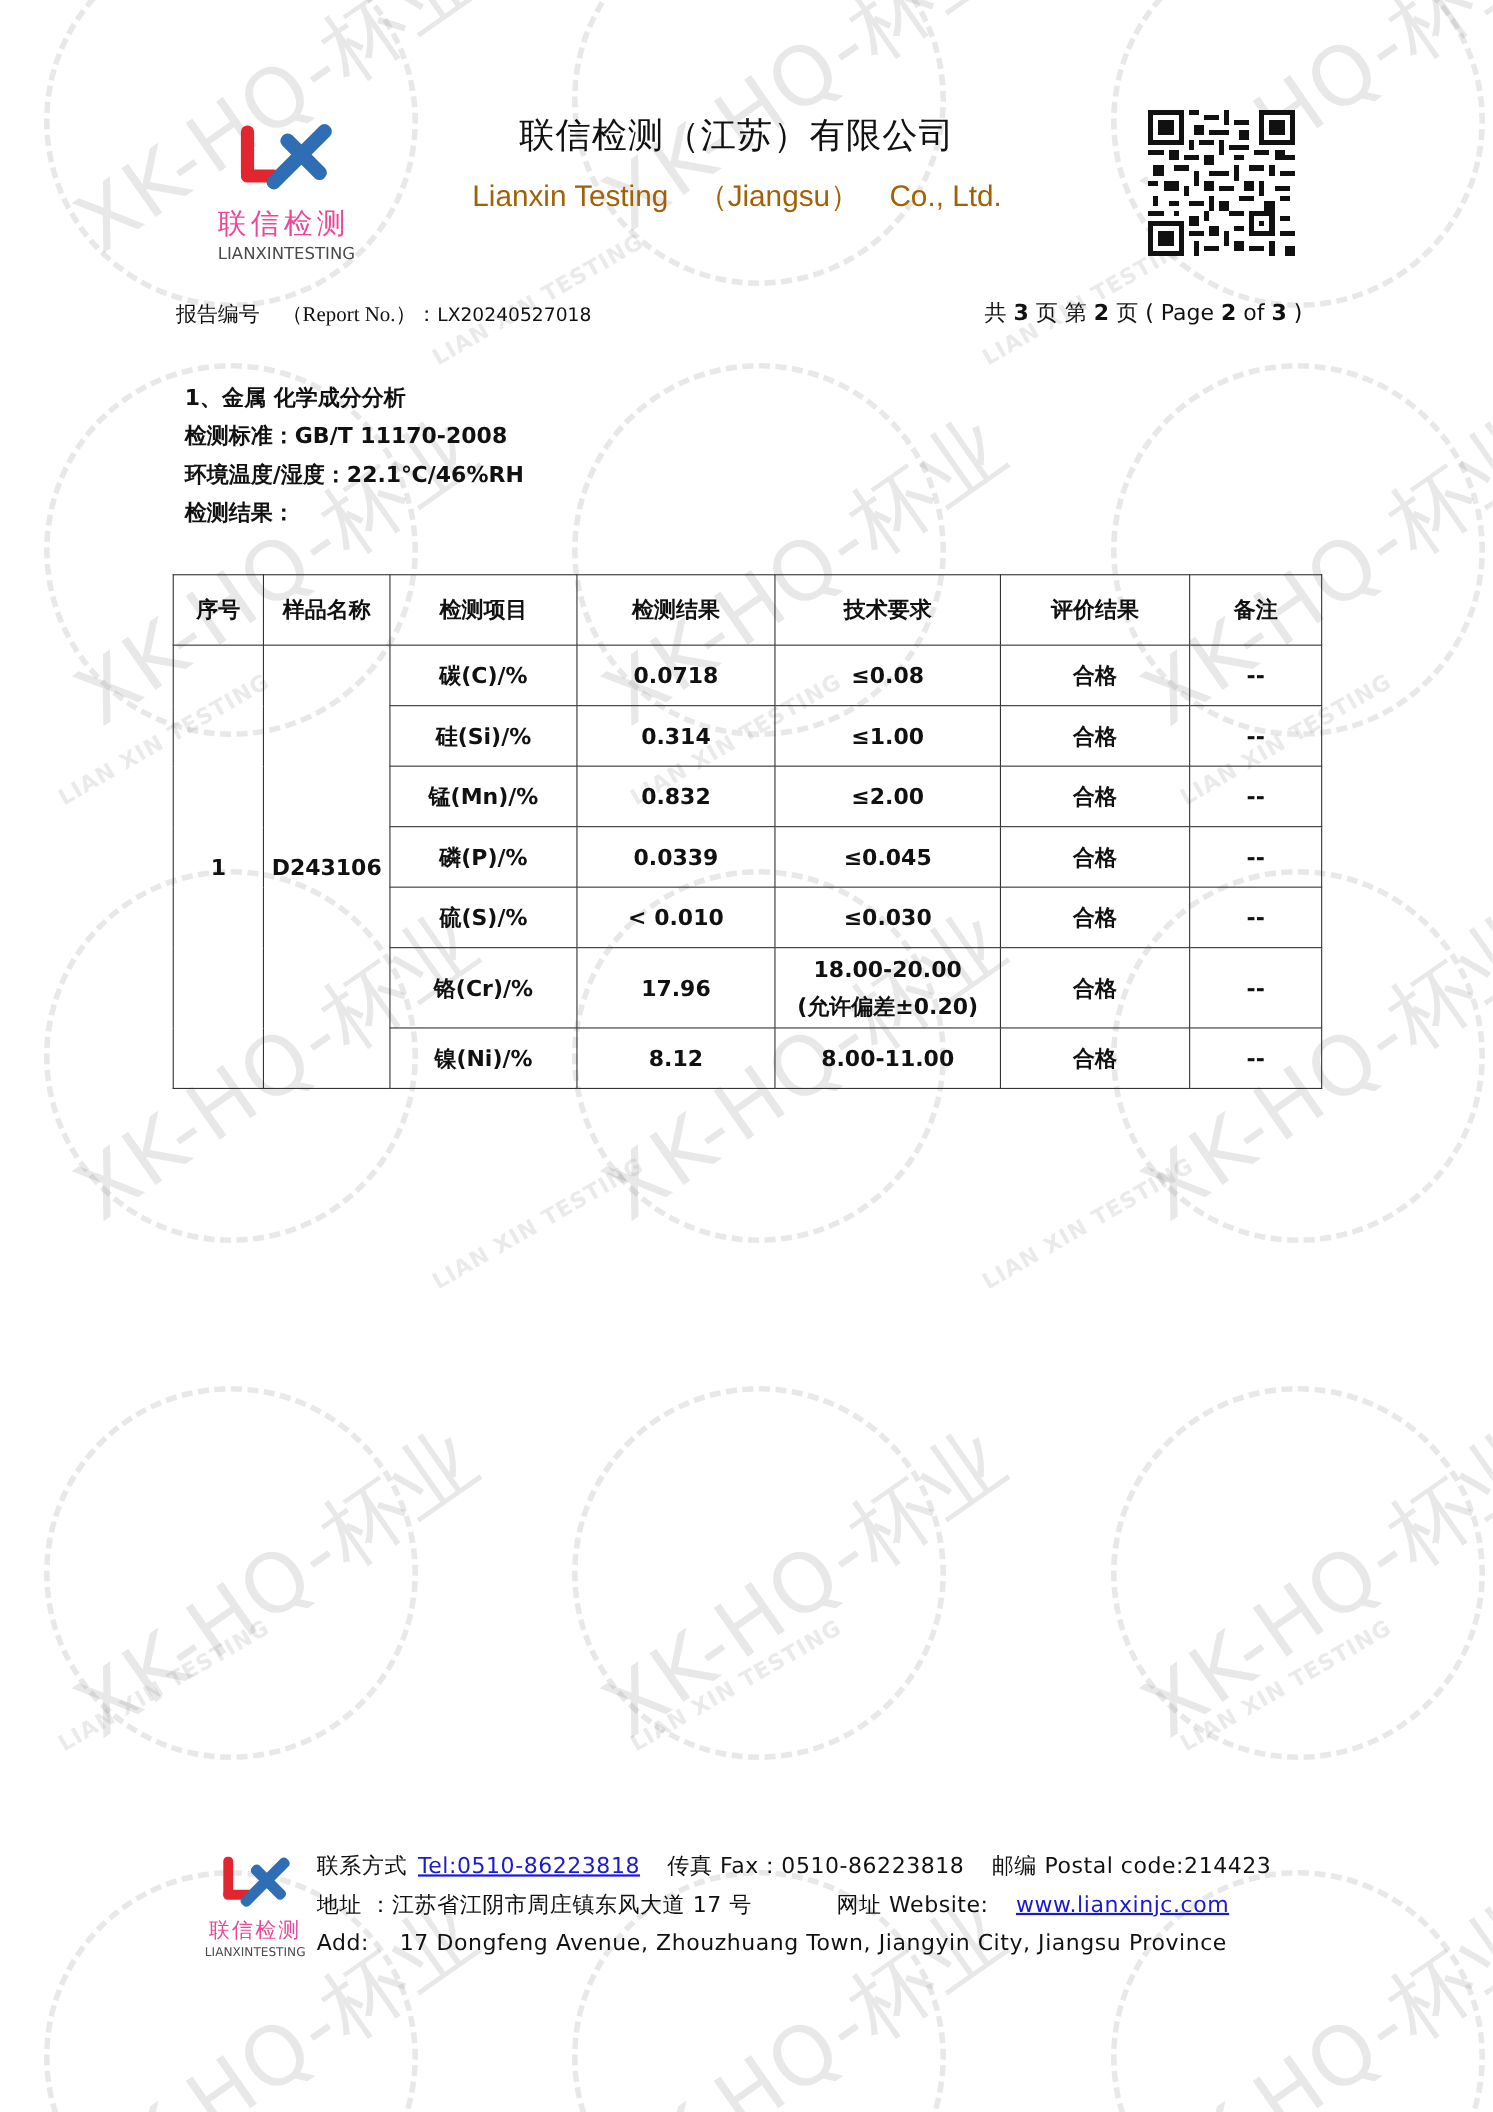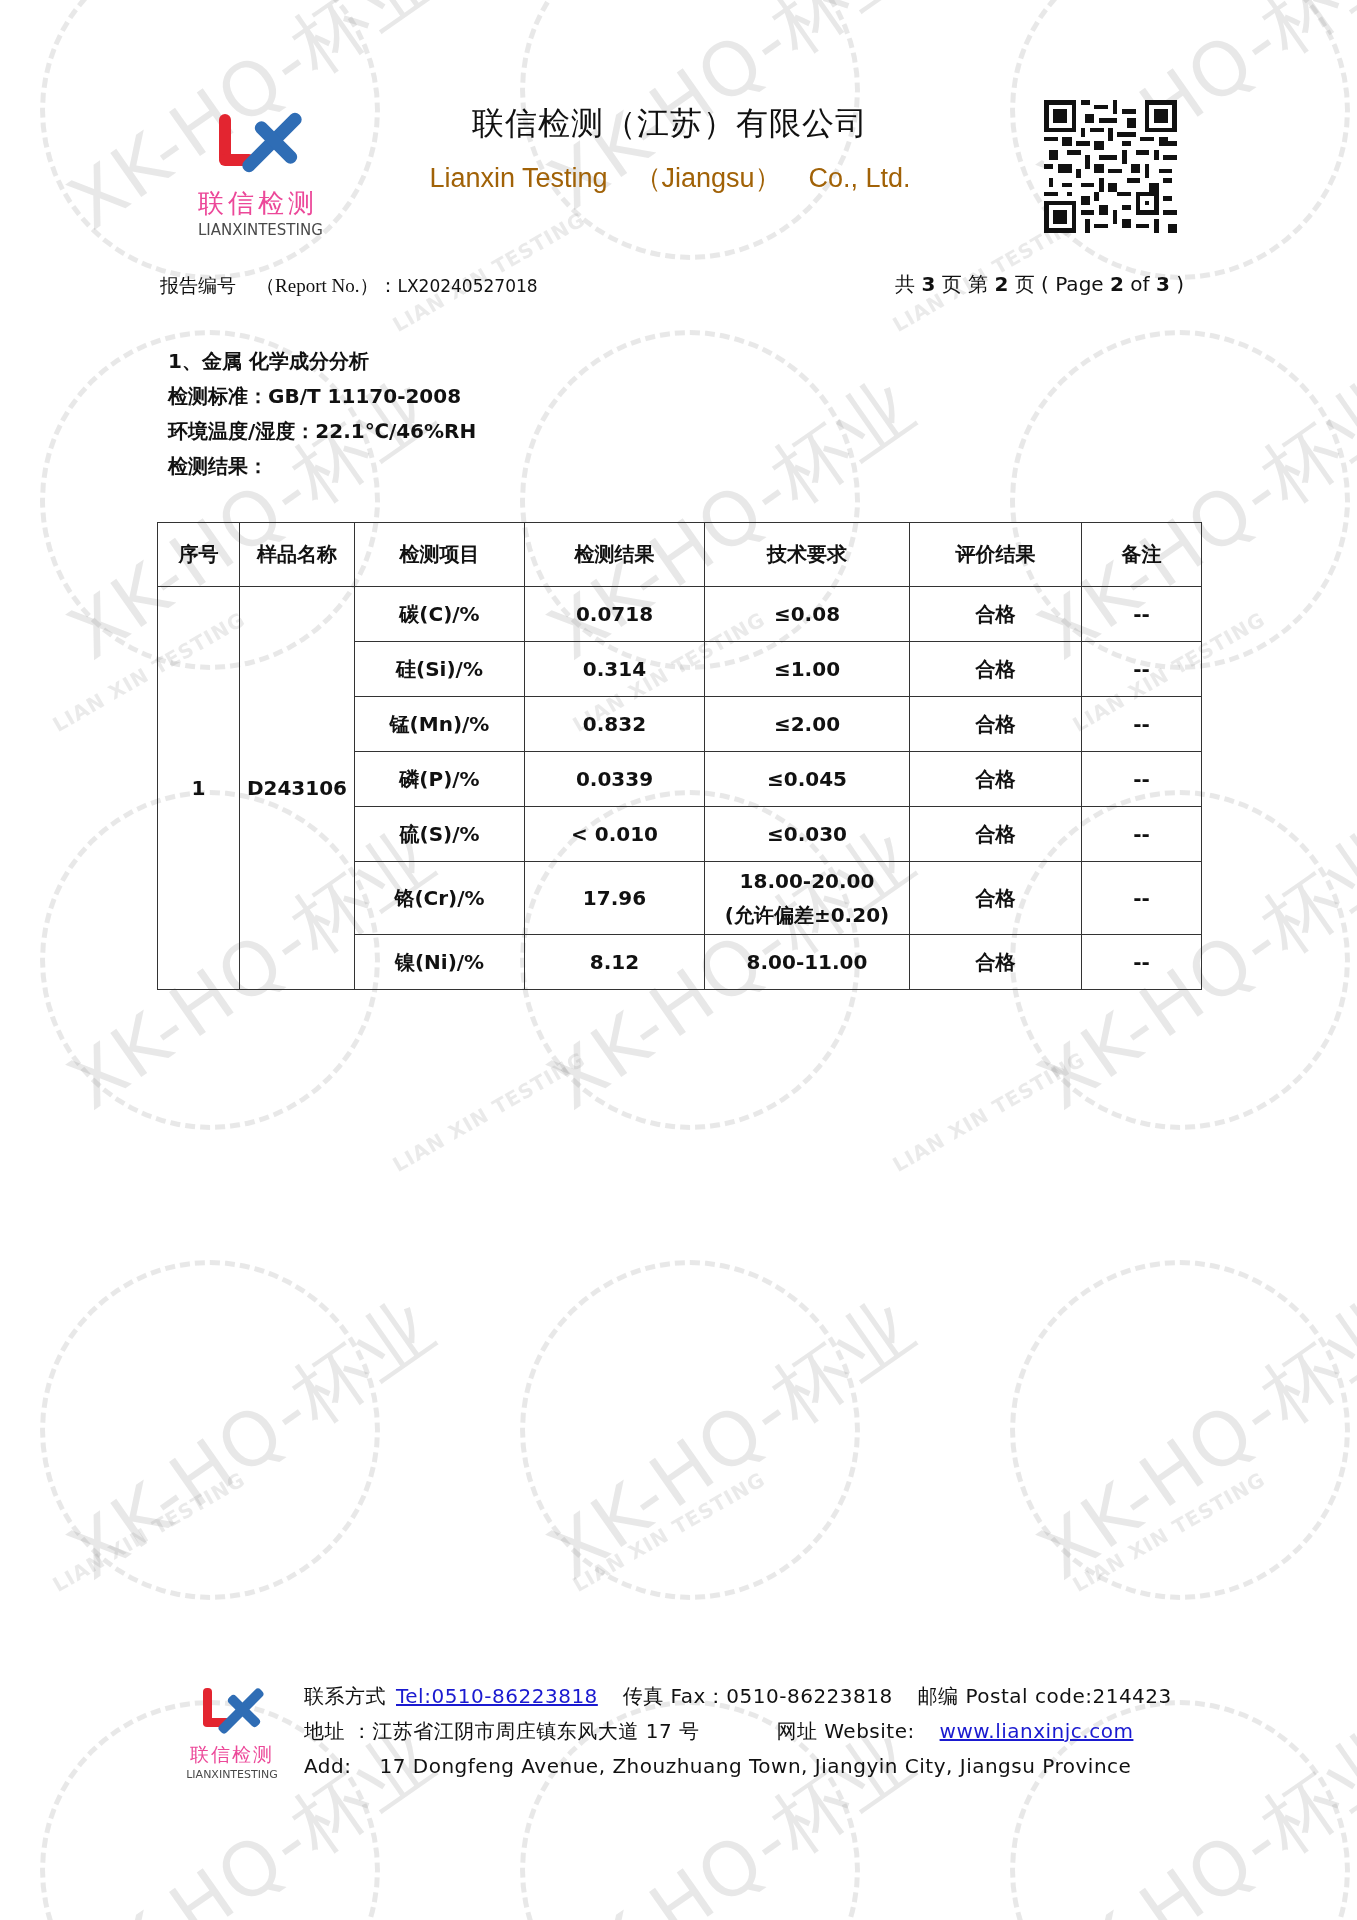--- a/index.html
+++ b/index.html
@@ -78,21 +78,21 @@
 
   .footer-logo { left: 186px; top: 1686px; width: 92px; }
   .footer-logo .mark { width: 70px; height: 52px; }
   .footer-logo .l-vert { left: 6px; top: 2px; width: 9px; height: 38px; border-radius: 4px; }
   .footer-logo .l-horz { left: 6px; top: 32px; width: 27px; height: 9px; border-radius: 4px; }
   .footer-logo .x1 { left: 15px; top: 20px; width: 58px; height: 10px; transform: rotate(-45deg); border-radius: 4px; }
   .footer-logo .x2 { left: 27px; top: 20px; width: 40px; height: 10px; transform: rotate(45deg); border-radius: 4px; }
   .footer-logo .cn { font-size: 19px; margin-top: 4px; letter-spacing: 2px; }
   .footer-logo .en { font-size: 11px; }
 
-  .footer { position: absolute; left: 288px; top: 1679px; font-size: 20px; line-height: 35px; letter-spacing: 0.5px; width: 900px; margin-left: 16px; }
+  .footer { position: absolute; left: 288px; top: 1679px; font-size: 20px; line-height: 35px; letter-spacing: 0.5px; width: 900px; }
   .footer .row { white-space: nowrap; }
   .footer a { color: #1a1ad0; text-decoration: underline; }
   .footer .row-1 span, .footer .row-2 span { margin-right: 18px; }
   .footer .row-3 .add-label { margin-right: 28px; }
 </style>
 </head>
 <body>
 
 <div class="wm-layer">
   <div class="wm-circle" style="left:40px;top:-60px;width:330px;height:330px;"></div>

